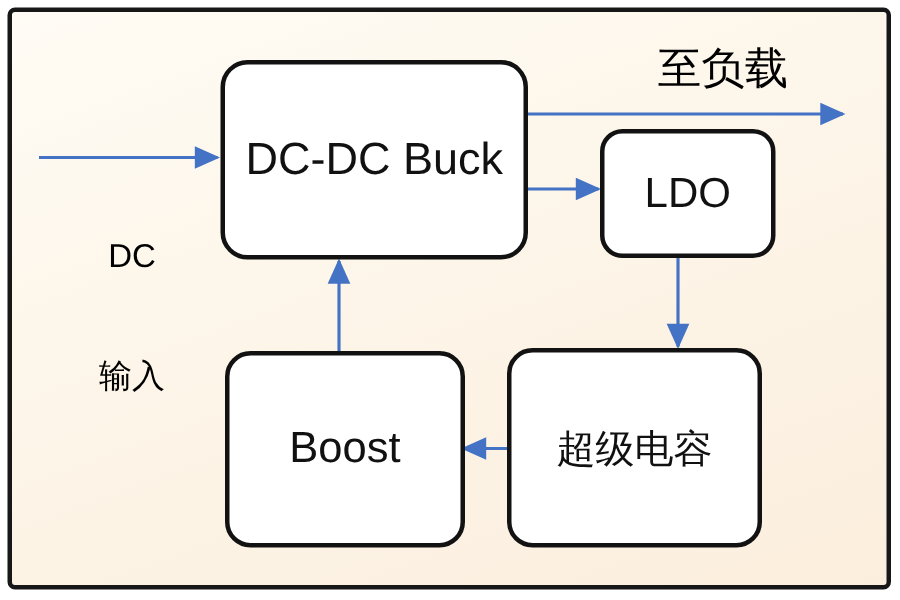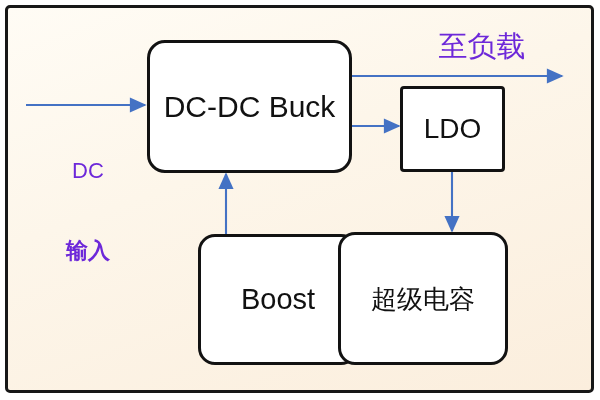--- a/index.html
+++ b/index.html
@@ -49,57 +49,56 @@
     color: #111111;
     line-height: 1;
     white-space: nowrap;
   }
   #block-buck {
     left: 147px; top: 40px; width: 205px; height: 133px;
     font-size: 30px;
     letter-spacing: 0px;
   }
   #block-ldo {
-    left: 400px; top: 86px; width: 105px; height: 86px;
+    left: 400px; top: 86px; width: 117px; height: 86px;
     font-size: 28px;
-    border-radius: 4px;
+    border-radius: 15px;
   }
   #block-boost {
     left: 150px; top: 234px; width: 160px; height: 131px;
     font-size: 29px;
     border-radius: 17px;
-    margin-left: 48px;
   }
   #block-supercap {
     left: 338px; top: 232px; width: 170px; height: 133px;
     font-size: 26px;
     border-radius: 17px;
   }
   
   .free-label {
     position: absolute;
-    color: #6d28d9;
+    color: #000000;
     line-height: 1.12;
     white-space: pre;
     text-align: center;
   }
   #label-to-load {
     left: 412px;
     top: 30px;
     width: 140px;
     font-size: 29px;
   }
   #label-dc-input {
     left: 28px;
     top: 110px;
     width: 120px;
     font-size: 22px;
   }
   #label-dc-input .l1 { display: block; }
-  #label-dc-input .l2 { display: block; margin-top: 6px; font-weight: bold; }
+  #label-dc-input .l2 { display: block; margin-top: 6px; }
 </style>
 </head>
 <body>
 
 <div id="root">
 
   <div class="canvas-frame"></div>
 
   <svg class="wires" viewBox="0 0 600 400" xmlns="http://www.w3.org/2000/svg">
     <defs>

